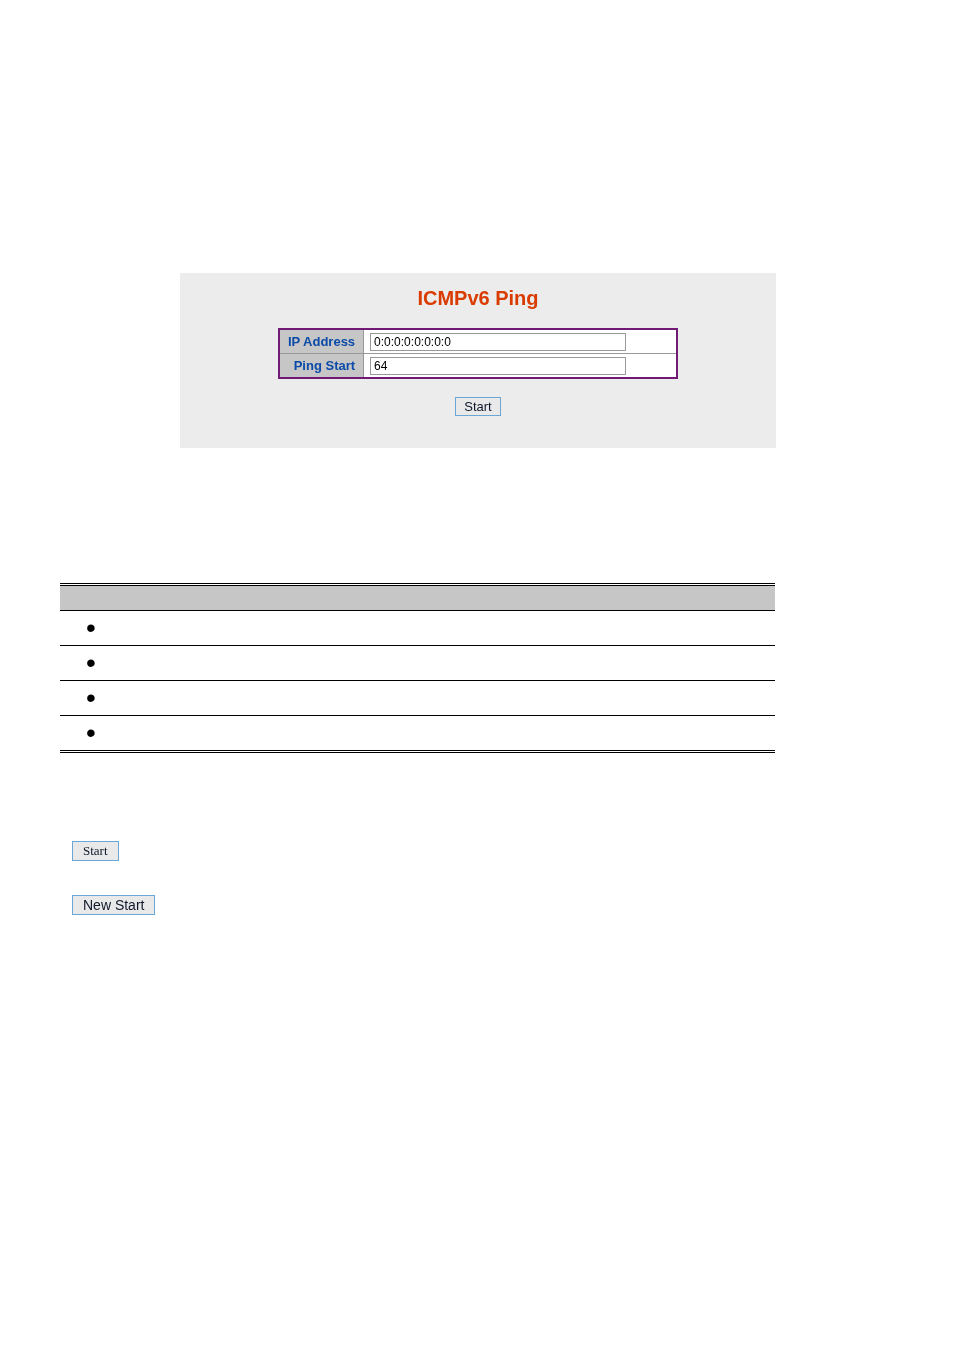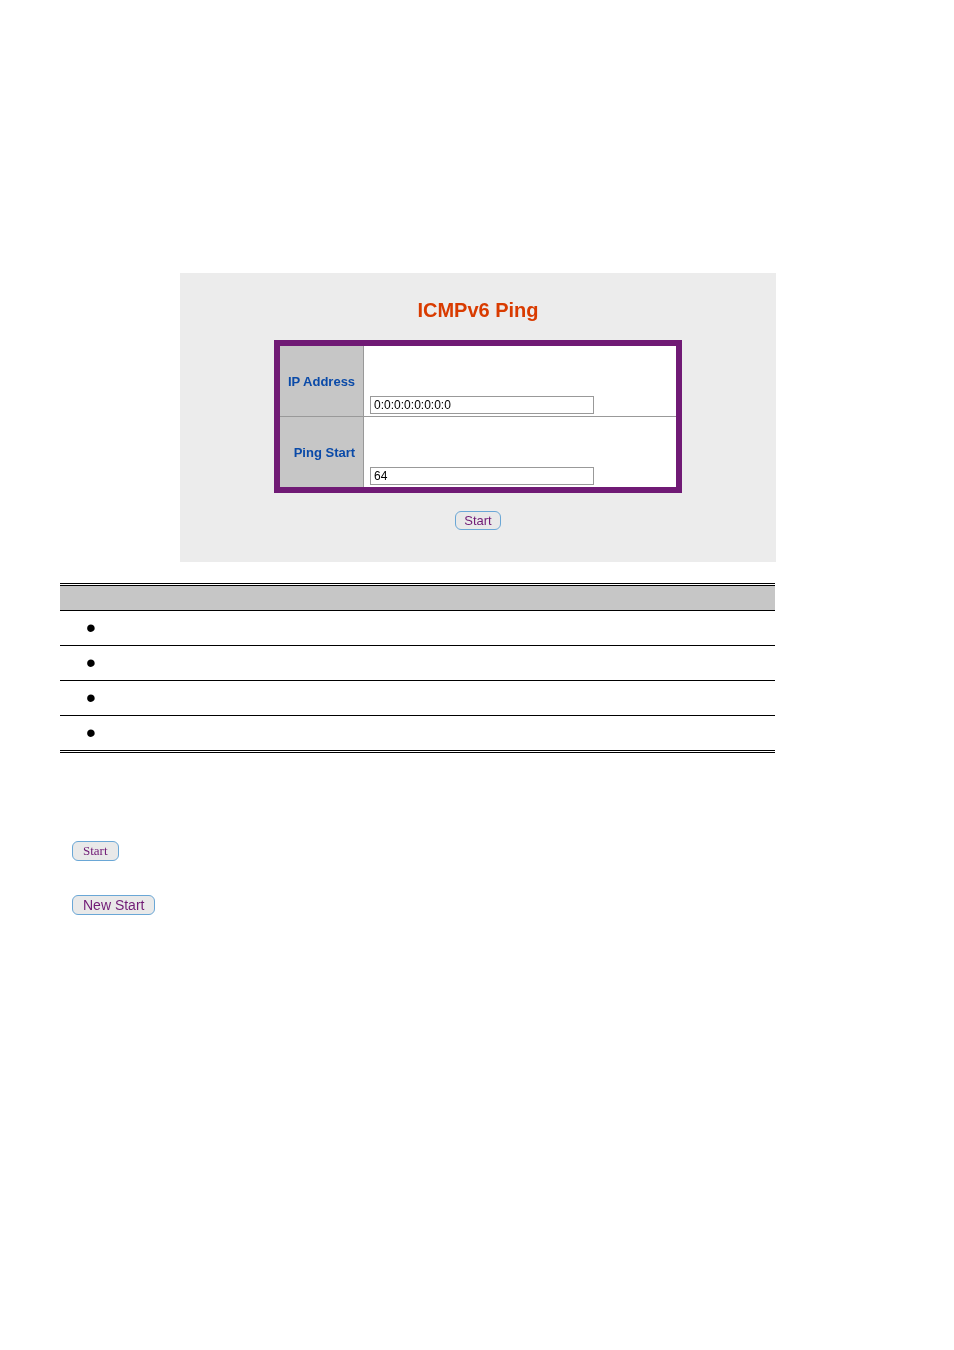--- a/index.html
+++ b/index.html
@@ -22,65 +22,64 @@
     top: 273px;
     width: 596px;
     background: #ececec;
     padding: 10px 0 32px 0;
   }
   .panel-title {
     text-align: center;
     font-weight: bold;
     font-size: 20px;
     color: #d93b00;
-    margin: 16px 0 18px 0;
+    margin: 4px 0 18px 0;
     font-family: Arial, sans-serif;
   }
   .form-table {
     border-collapse: collapse;
     margin: 0 auto;
-    border: 6px solid #701a75;
+    border: 2px solid #701a75;
   }
   .form-table td {
     border: 1px solid #999;
     padding: 2px 6px;
     font-size: 13px;
     vertical-align: middle;
   }
   .form-table .label-cell {
     background: #c6c6c6;
     color: #0a4aa8;
     font-weight: bold;
     text-align: right;
     padding: 4px 8px;
     white-space: nowrap;
   }
   .form-table .input-cell {
     background: #fff;
     width: 300px;
   }
   .form-table .input-cell input {
-    width: 224px;
+    width: 256px;
     border: 1px solid #999;
     font-family: Arial, sans-serif;
     font-size: 12px;
     padding: 1px 3px;
     box-sizing: border-box;
-    margin-top: 48px;
   }
   .btn-row {
     text-align: center;
     margin-top: 18px;
   }
   .btn {
     display: inline-block;
     background: #e9e9e9;
     border: 1px solid #6aa7d6;
-    border-radius: 6px;
-    color: #701a75;
+    border-radius: 0;
+    color: #0f172a;
     font-family: Arial, sans-serif;
     font-size: 13px;
     padding: 1px 8px;
     cursor: pointer;
     text-align: left;
   }
   .btn-newping {
     font-size: 14px;
     padding: 1px 10px;
   }

